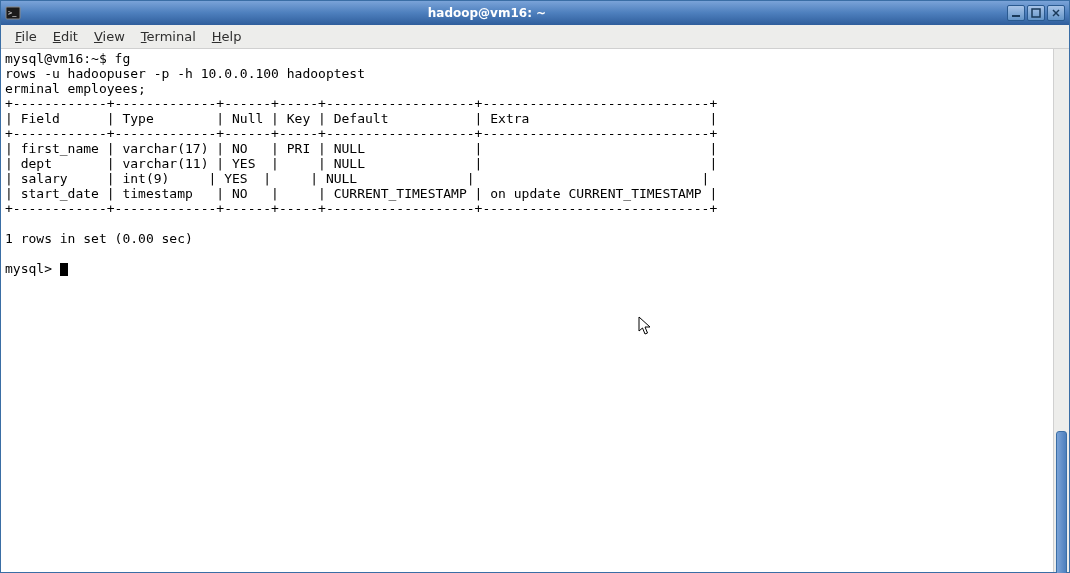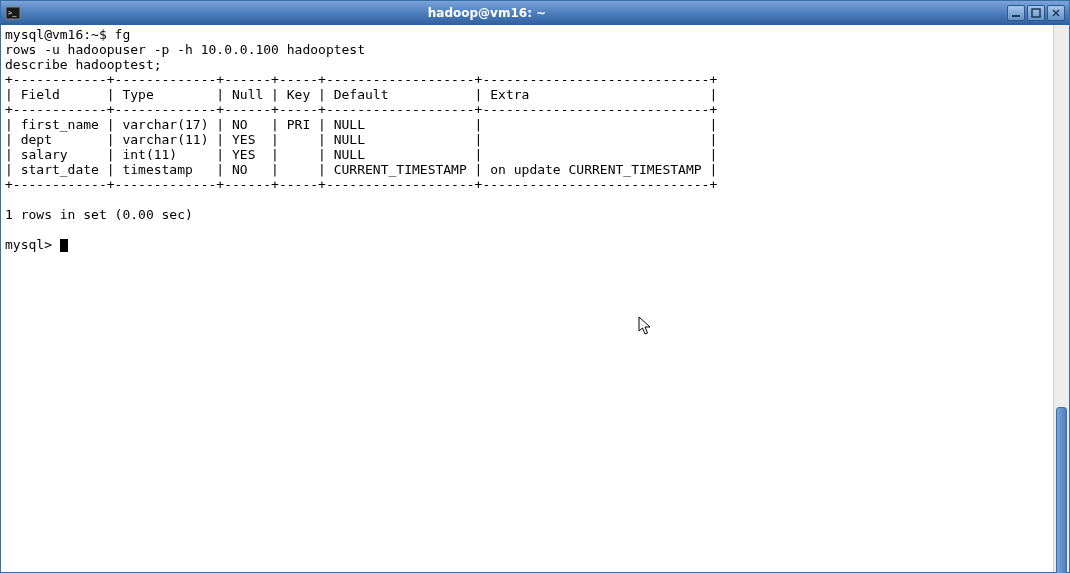--- a/index.html
+++ b/index.html
@@ -47,31 +47,38 @@
       </span>
       <span class="title-btn">
         <svg width="10" height="10" viewBox="0 0 10 10">
             <line x1="2" y1="2" x2="8" y2="8" stroke="#1a3a5a" stroke-width="1.5"></line>
             <line x1="8" y1="2" x2="2" y2="8" stroke="#1a3a5a" stroke-width="1.5"></line>
           </svg>
       </span>
     </span>
   </div>
 
+  <div class="menubar">
+    <span class="menu-item"><u>F</u><span>ile</span></span>
+    <span class="menu-item"><u>E</u><span>dit</span></span>
+    <span class="menu-item"><u>V</u><span>iew</span></span>
+    <span class="menu-item"><u>T</u><span>erminal</span></span>
+    <span class="menu-item"><u>H</u><span>elp</span></span>
+  </div>
 
   <div class="terminal-wrap">
     <div class="terminal"><span>mysql@vm16:~$ fg</span>
 <span>rows -u hadoopuser -p -h 10.0.0.100 hadooptest</span>
-<span>describe hadooptest;</span>
+<span>erminal employees;</span>
 <span>+------------+-------------+------+-----+-------------------+-----------------------------+</span>
 <span>| Field      | Type        | Null | Key | Default           | Extra                       |</span>
 <span>+------------+-------------+------+-----+-------------------+-----------------------------+</span>
 <span>| first_name | varchar(17) | NO   | PRI | NULL              |                             |</span>
 <span>| dept       | varchar(11) | YES  |     | NULL              |                             |</span>
-<span>| salary     | int(11)     | YES  |     | NULL              |                             |</span>
+<span>| salary     | int(9)     | YES  |     | NULL              |                             |</span>
 <span>| start_date | timestamp   | NO   |     | CURRENT_TIMESTAMP | on update CURRENT_TIMESTAMP |</span>
 <span>+------------+-------------+------+-----+-------------------+-----------------------------+</span>
 
 <span>1 rows in set (0.00 sec)</span>
 
 <span>mysql&gt; </span><span class="cursor-block"></span></div>
 
     <div class="scrollbar">
       <div class="scroll-thumb" style="top:382px;height:168px;"></div>
     </div>

